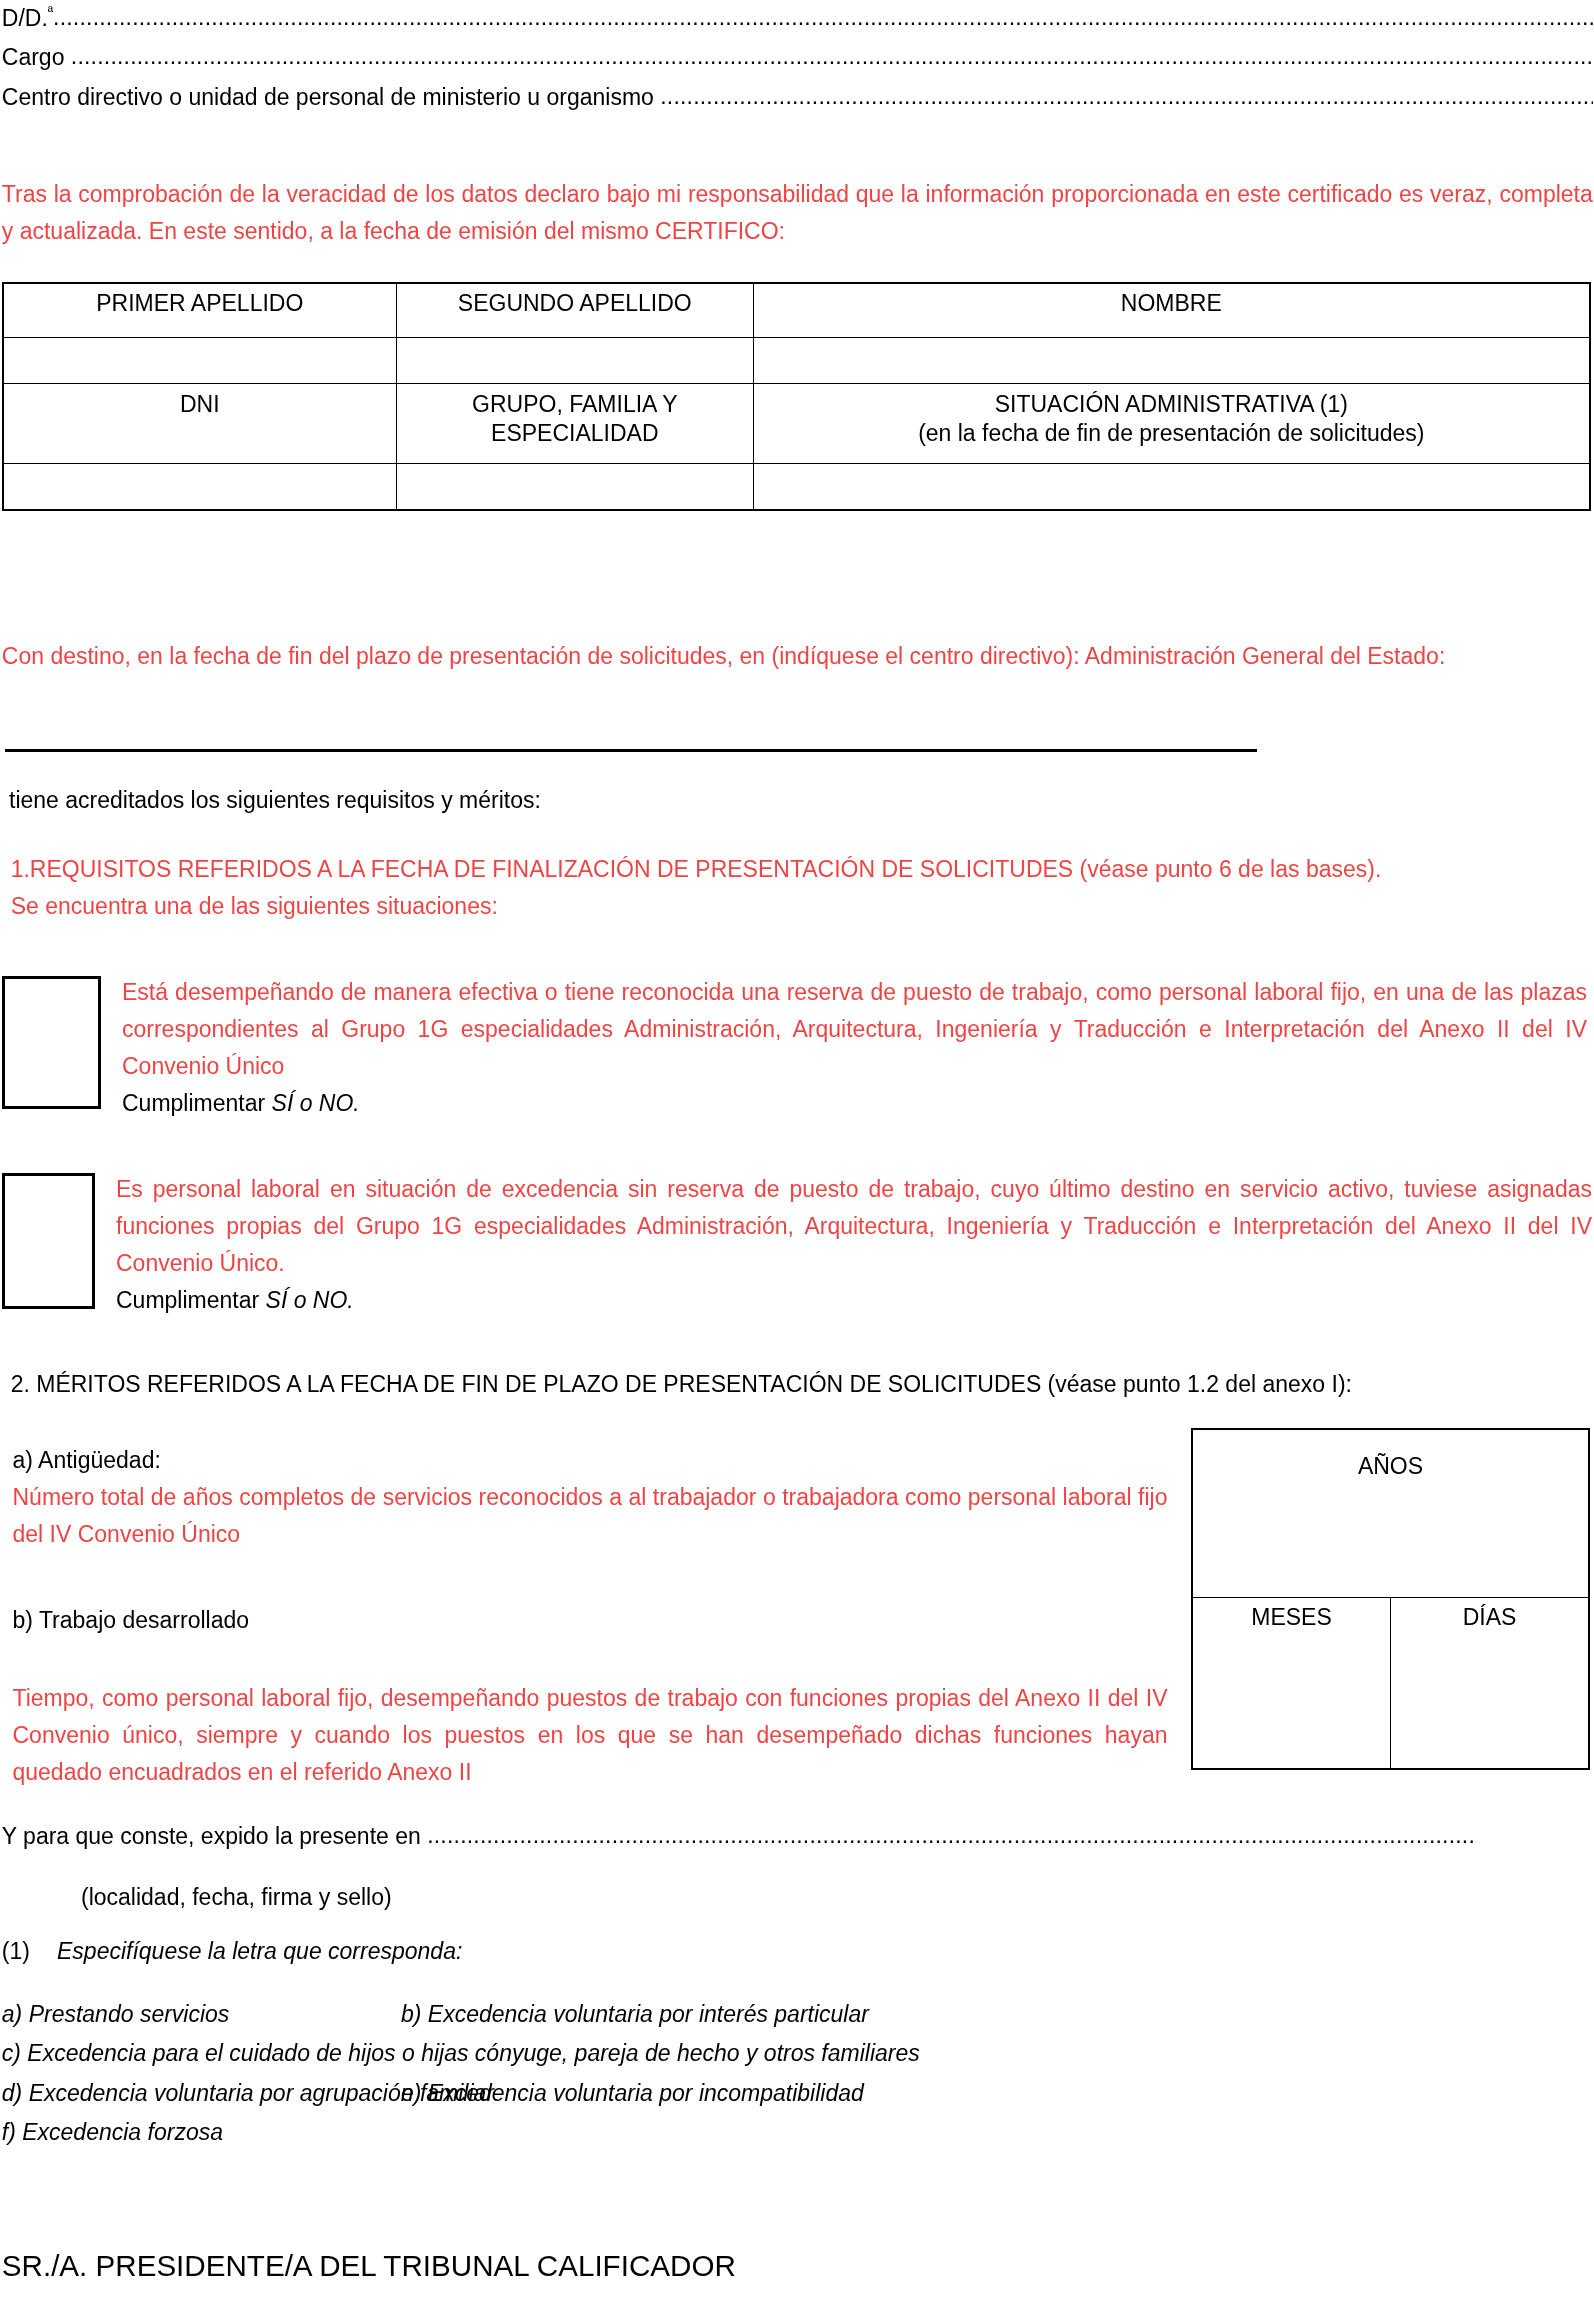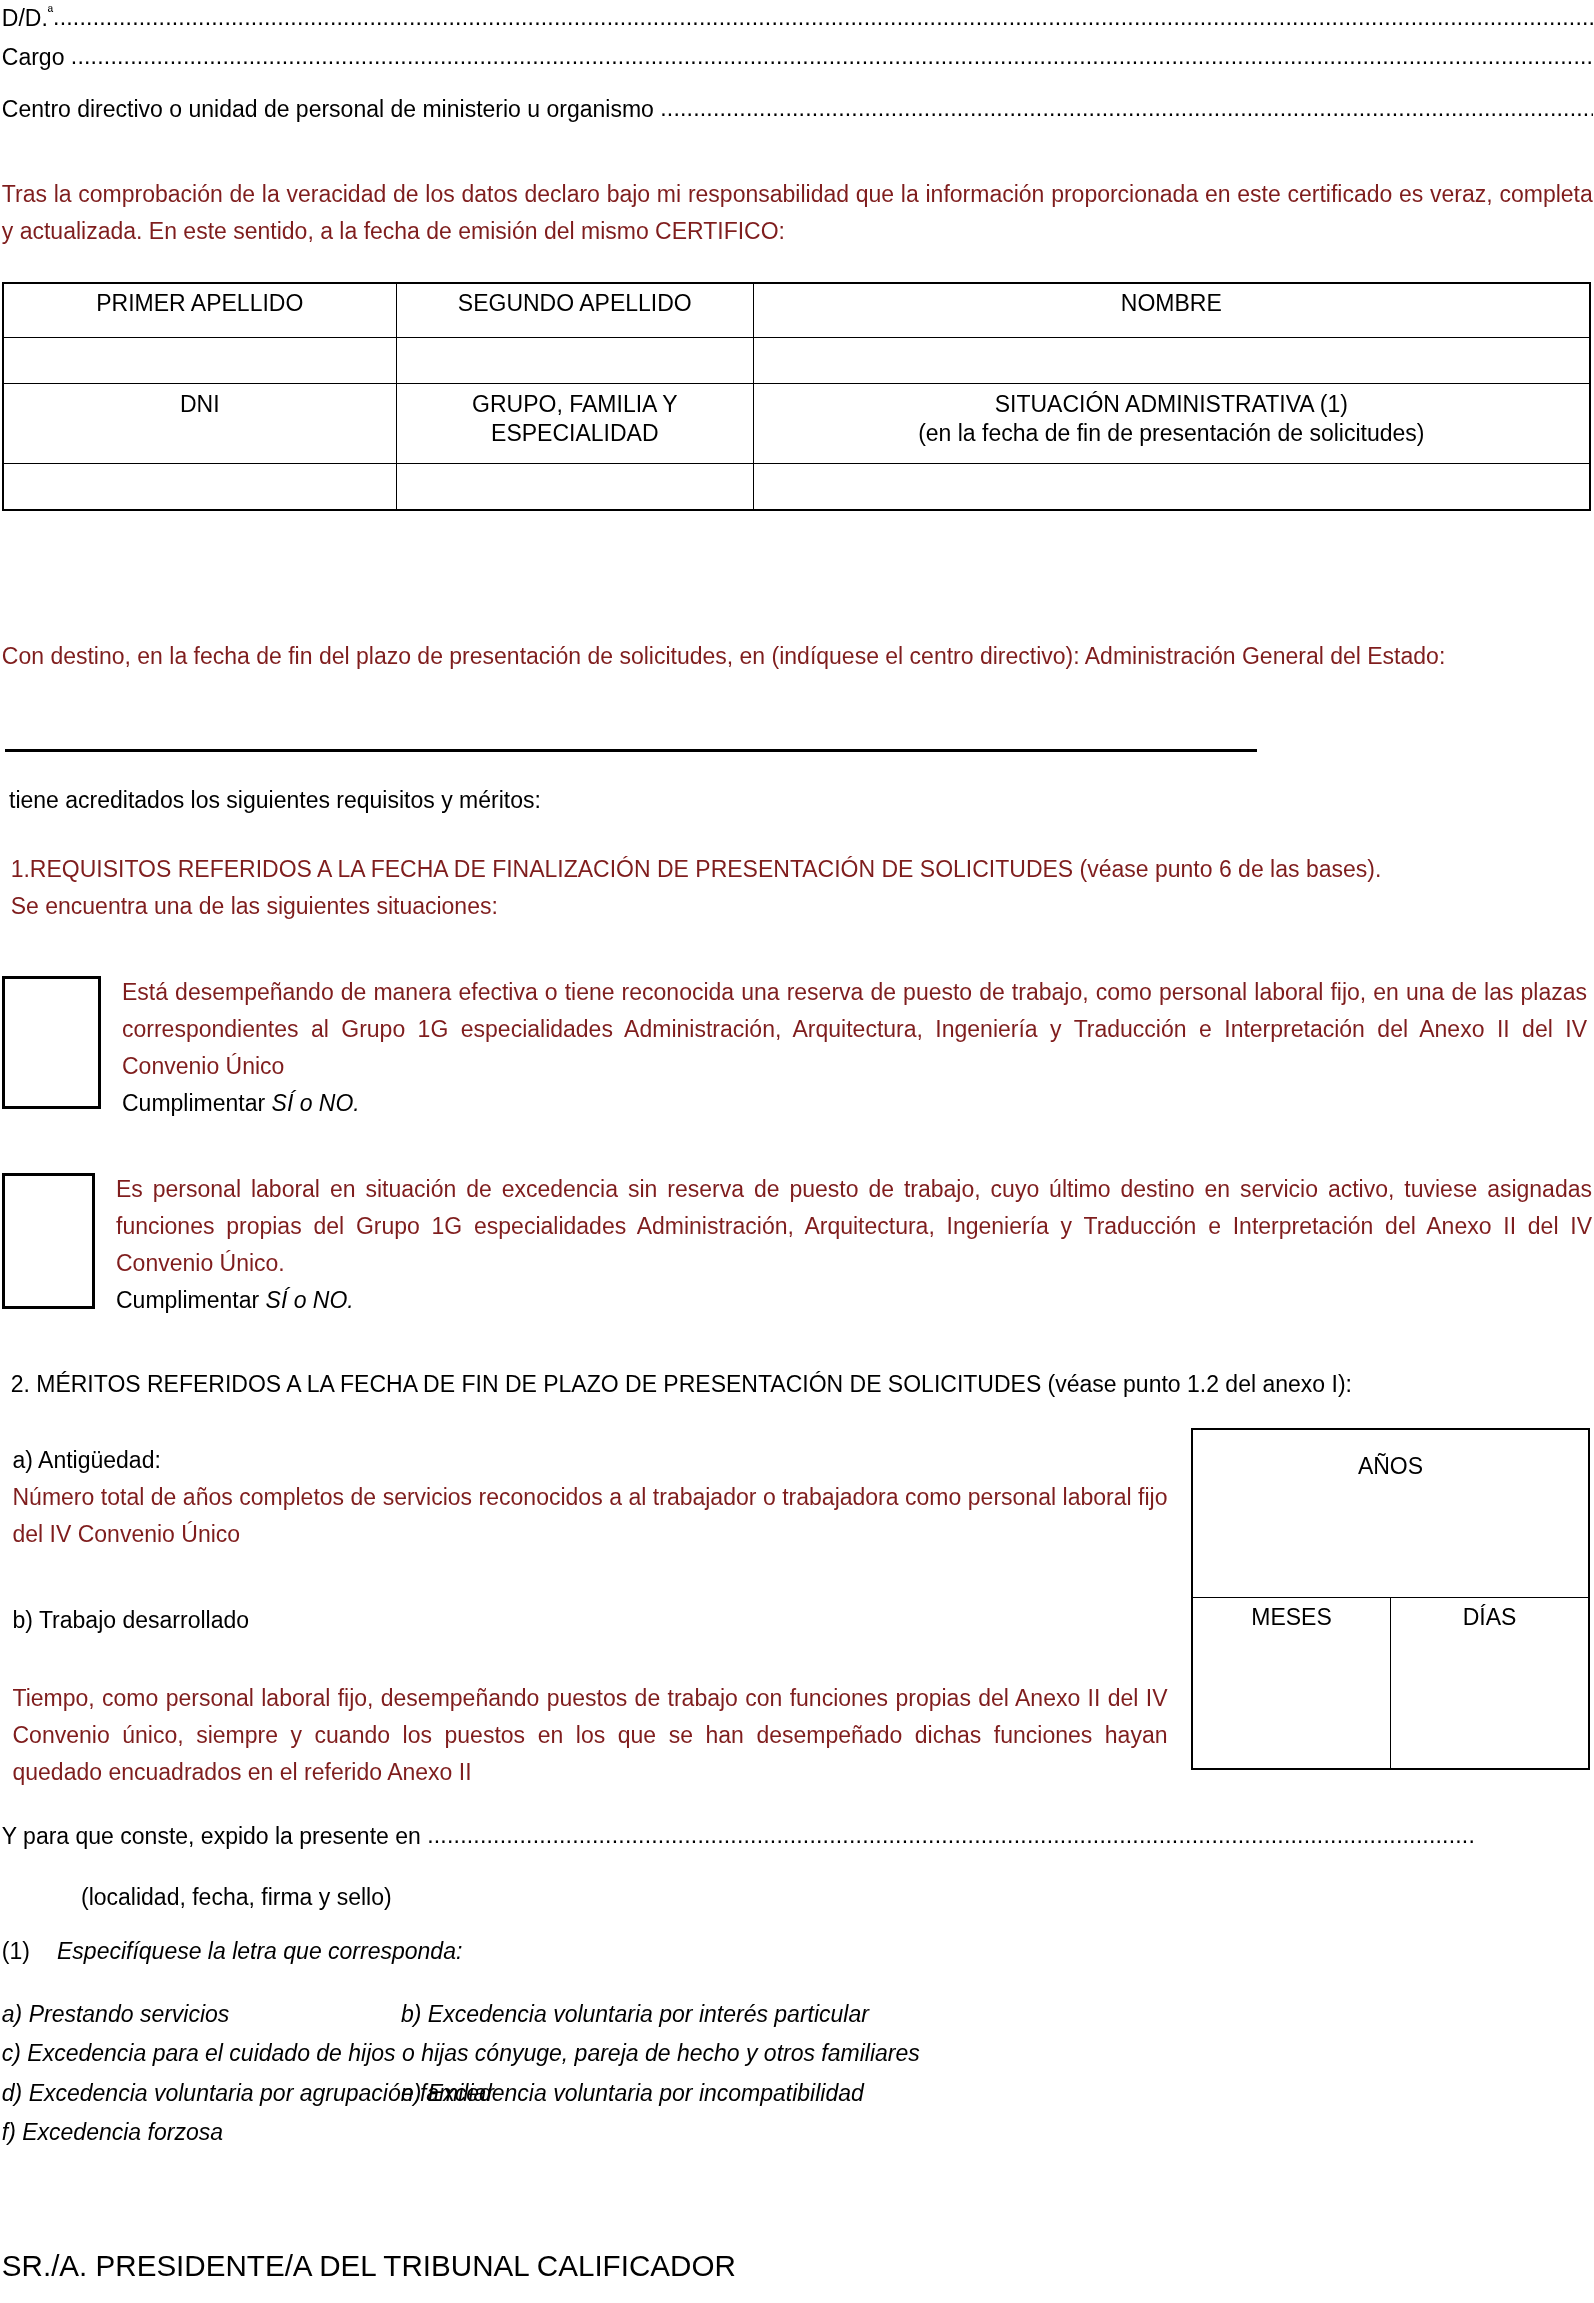--- a/index.html
+++ b/index.html
@@ -26,21 +26,21 @@
   
   .t {
     font-size: 23px;
     line-height: 37px;
     color: #000;
     white-space: nowrap;
   }
   .tw {
     font-size: 23px;
     line-height: 37px;
-    color: #7f1d1d;
+    color: #ef4444;
     text-align: justify;
   }
   .tw.nojust { text-align: left; }
   .italic { font-style: italic; }
 
   
   .leader-row {
     display: flex;
     align-items: baseline;
     width: 100%;
@@ -131,21 +131,21 @@
     </div>
   </div>
 
   <div class="abs t" style="left:1.8px; top:39px; width:1591px;">
     <div class="leader-row">
       <span class="leader-label">Cargo </span>
       <span class="leader-dots tight">..........................................................................................................................................................................................................................................</span>
     </div>
   </div>
 
-  <div class="abs t" style="left:1.8px; top:79px; width:1591px;margin-top:12px;">
+  <div class="abs t" style="left:1.8px; top:79px; width:1591px;">
     <div class="leader-row">
       <span class="leader-label">Centro directivo o unidad de personal de ministerio u organismo </span>
       <span class="leader-dots tight">.......................................................................................................................................................................................................................</span>
     </div>
   </div>
 
   <div class="abs tw" style="left:1.8px; top:176px; width:1591px;">Tras la comprobación de la veracidad de los datos declaro bajo mi responsabilidad que la información proporcionada en este certificado es veraz, completa y actualizada. En este sentido, a la fecha de emisión del mismo CERTIFICO:</div>
 
   <table class="grid" id="tbl-identity">
     <tbody>

